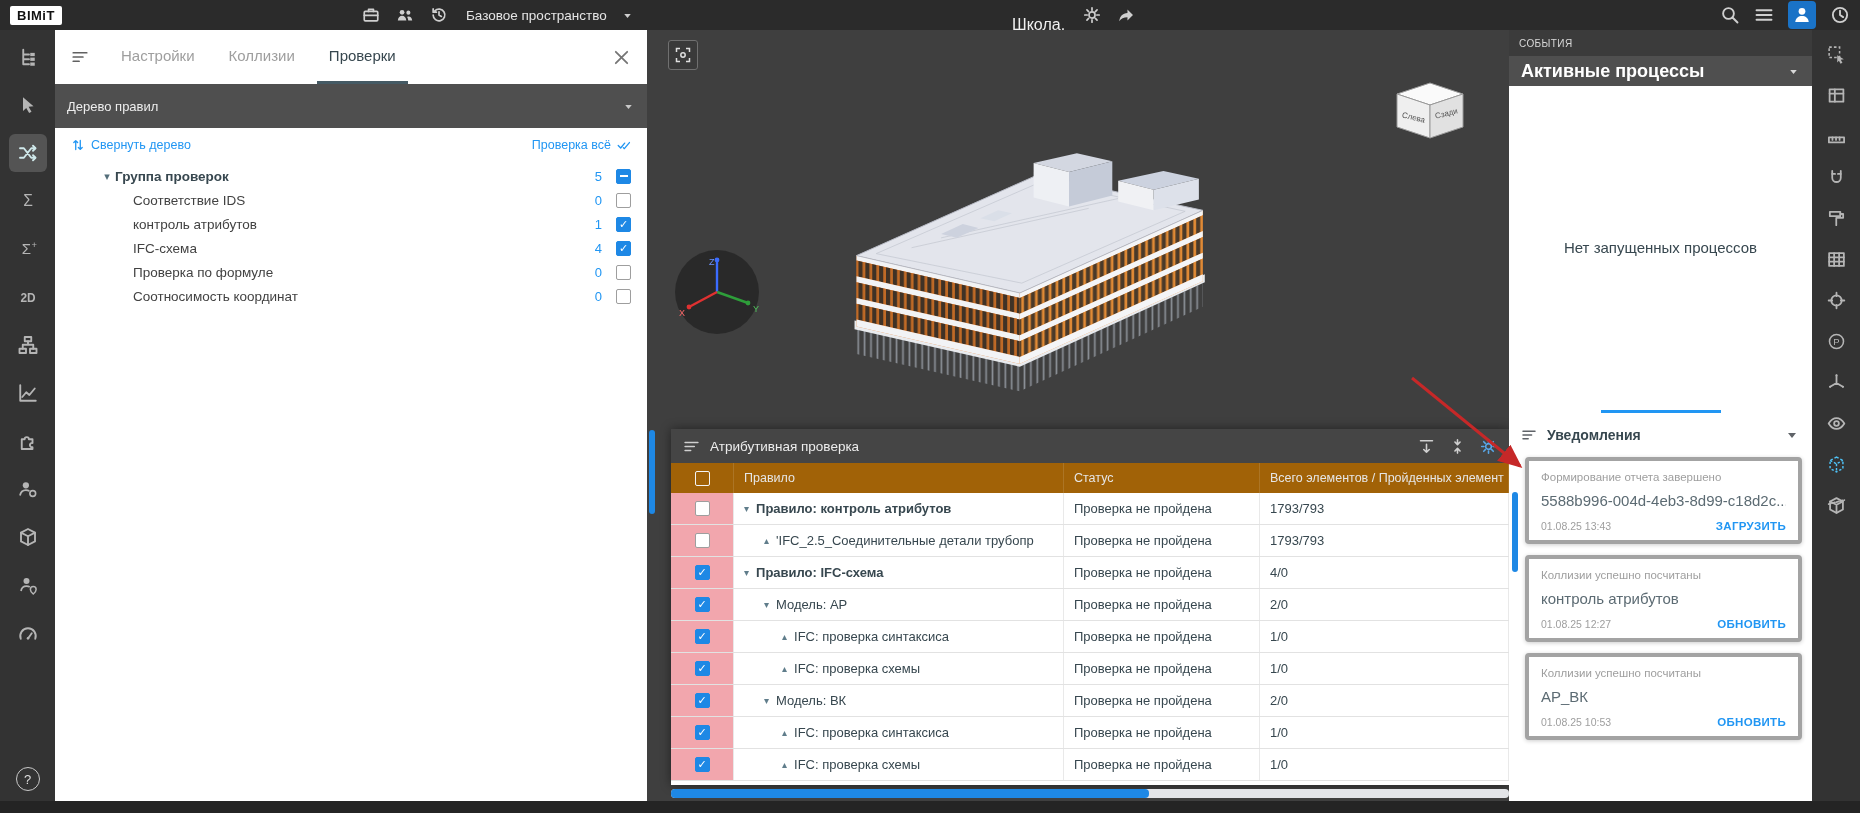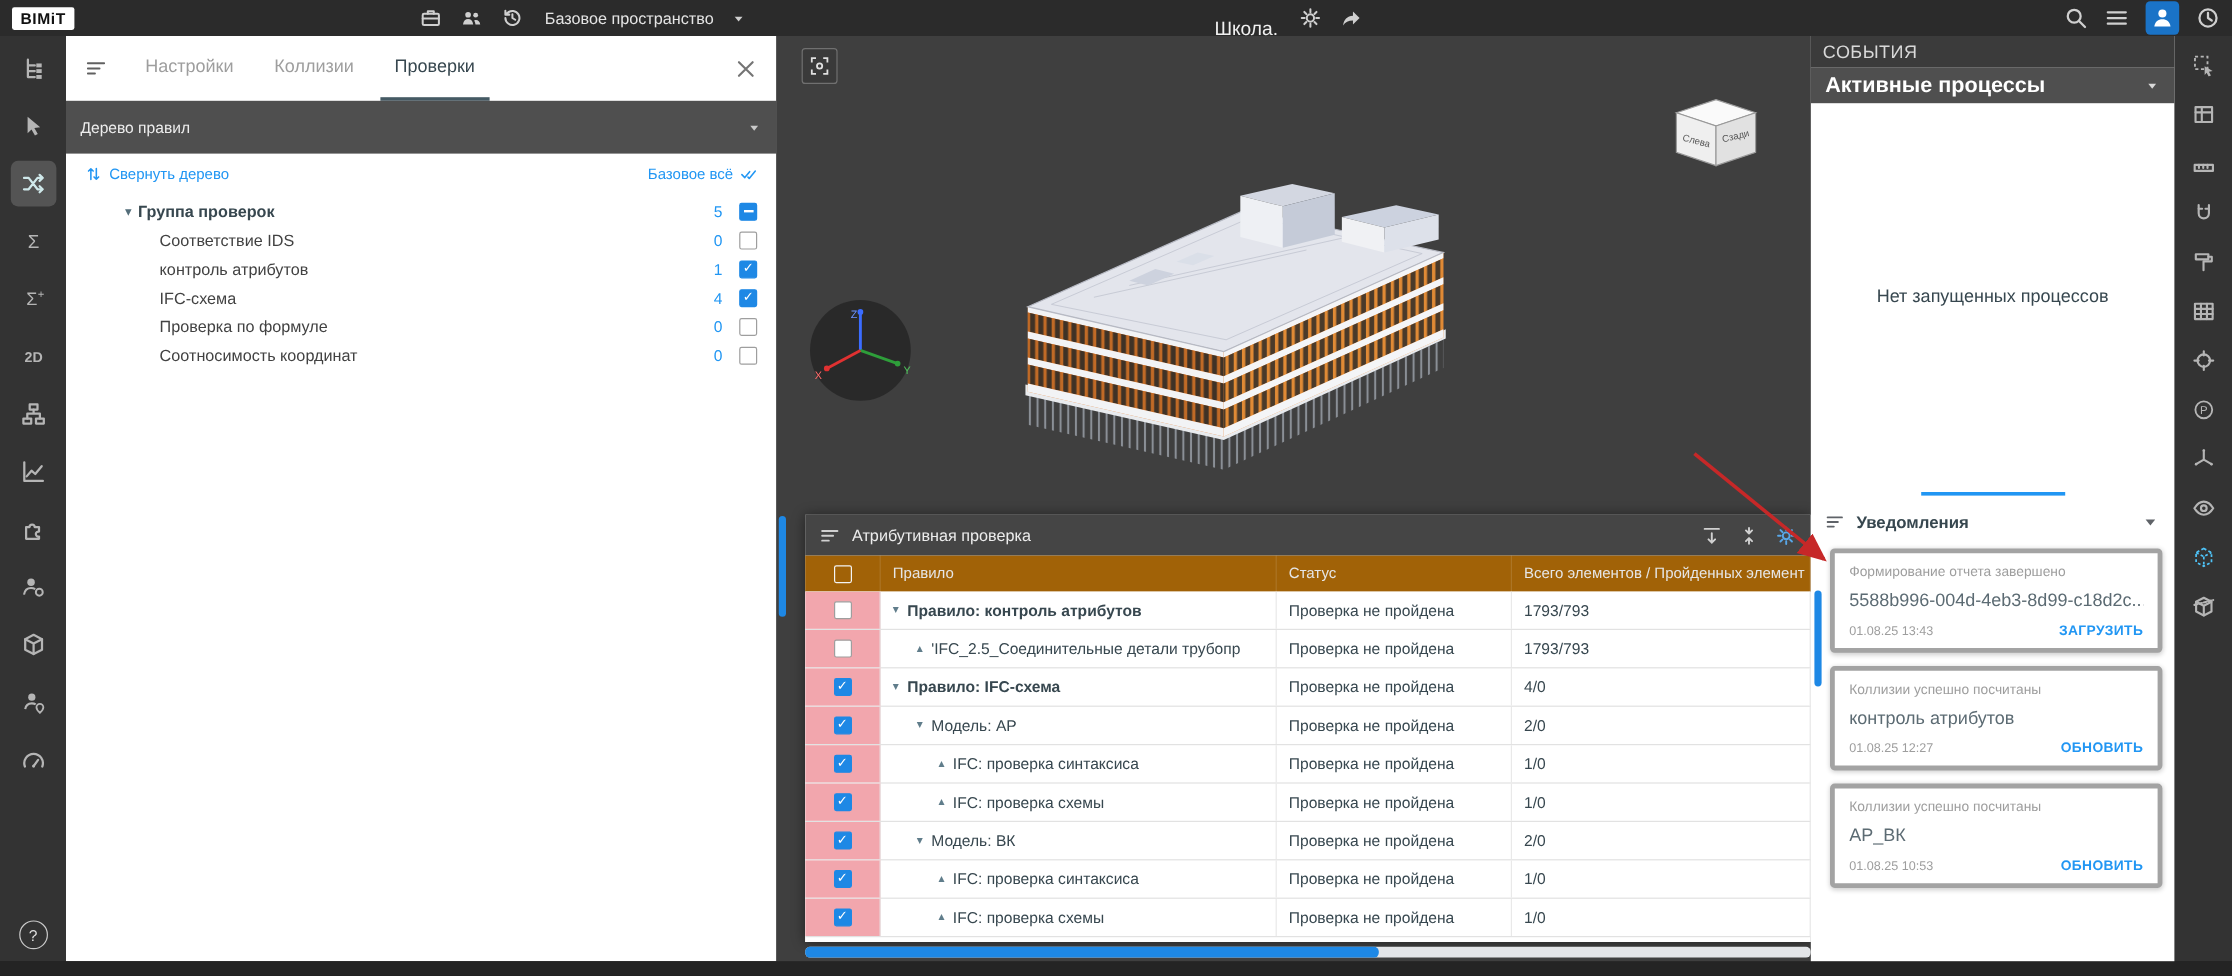--- a/index.html
+++ b/index.html
@@ -8,21 +8,21 @@
        font-family:"Liberation Sans","DejaVu Sans",sans-serif;overflow:hidden;}
   svg{display:block}
   svg text{font-family:"Liberation Sans","DejaVu Sans",sans-serif;}
   .icon{display:inline-flex;width:18px;height:18px;color:#cfcfcf;flex:none}
   .icon svg{width:100%;height:100%}
   .caret{width:13px;height:13px}
 
   
   .topbar{height:30px;flex:none;display:flex;align-items:center;padding:0 10px;position:relative;color:#d8d8d8;background:#2b2b2b;}
   .logo{background:#fff;color:#111;font-weight:bold;font-size:13px;padding:2px 7px;border-radius:2px;letter-spacing:.5px;}
-  .workspace{position:absolute;left:350px;display:flex;align-items:center;gap:14px;}
+  .workspace{position:absolute;left:362px;display:flex;align-items:center;gap:14px;}
   .tb-icons{display:flex;align-items:center;gap:16px;}
   .workspace .label{font-size:13.5px;color:#e4e4e4;margin-left:4px;}
   .title-group{position:absolute;left:1012px;display:flex;align-items:center;gap:18px;}
   .page-title{font-size:16px;color:#f0f0f0;margin-top:20px;}
   .tb-right{position:absolute;right:10px;display:flex;align-items:center;gap:14px;}
   .tb-btn{display:inline-flex;width:20px;height:20px;color:#cfcfcf;}
   .tb-btn svg{width:100%;height:100%}
   .tb-btn.profile-active{background:#1a73c7;color:#fff;border-radius:4px;padding:4px;width:28px;height:28px;}
 
   
@@ -90,21 +90,21 @@
   .tcell{display:flex;align-items:center;padding:0 10px;border-right:1px solid #e9e9e9;overflow:hidden;white-space:nowrap;}
   .cb-cell{justify-content:center;background:#f2a6ad;}
   .cb-cell .cb{margin-left:0;}
   .rule-cell .arrow{color:#607d8b;font-size:10px;margin-right:7px;flex:none;}
   .bold{font-weight:bold;}
   .h-scroll{position:absolute;left:24px;right:0;bottom:3px;height:9px;background:#e3e5e8;border-radius:4px;}
   .h-thumb{position:absolute;left:0;top:0;bottom:0;width:57%;background:#1e88e5;border-radius:4px;}
 
   
   .events{width:303px;background:#fff;display:flex;flex-direction:column;position:relative;min-width:0;flex:none;}
-  .ev-title{height:26px;background:#3b3b3b;color:#d9d9d9;font-size:15px;display:flex;align-items:center;padding:0 10px;
+  .ev-title{height:26px;background:#3b3b3b;color:#d9d9d9;font-size:10px;display:flex;align-items:center;padding:0 10px;
             letter-spacing:.4px;flex:none;}
   .proc-head{height:30px;background:#4f4f4f;color:#fff;font-weight:bold;font-size:18px;display:flex;align-items:center;
              padding:0 12px;flex:none;}
   .proc-head .caret{margin-left:auto;color:#d9d9d9;}
   .proc-body{height:322px;display:flex;align-items:center;justify-content:center;font-size:15px;color:#37474f;flex:none;}
   .proc-indicator{height:3px;width:120px;background:#2196f3;margin:2px auto 6px;flex:none;}
   .notif-head{height:32px;display:flex;align-items:center;gap:10px;padding:0 12px;font-size:14px;font-weight:bold;color:#37474f;flex:none;}
   .notif-head .icon{color:#5f6368;width:16px;height:16px;}
   .notif-head .caret{margin-left:auto;color:#5f6368;}
   .notif-list{flex:1;min-height:0;padding:6px 10px 8px 16px;display:flex;flex-direction:column;gap:11px;position:relative;overflow:hidden;}
@@ -317,21 +317,21 @@
       <div class="tree-controls">
         <span class="link">
           <span class="icon">
               <svg viewBox="0 0 16 16" fill="none" stroke="currentColor" stroke-width="1.5" stroke-linecap="round" stroke-linejoin="round">
                 <path d="M5.4 13.2V3M5.4 3L3.2 5.2M5.4 3l2.2 2.2M10.6 2.8V13M10.6 13l-2.2-2.2M10.6 13l2.2-2.2"></path>
               </svg>
             </span>
           <span>Свернуть дерево</span>
         </span>
         <span class="link select-all">
-          <span>Базовое всё</span>
+          <span>Проверка всё</span>
           <span class="icon">
               <svg viewBox="0 0 16 16" fill="none" stroke="currentColor" stroke-width="1.5" stroke-linecap="round" stroke-linejoin="round">
                 <path d="M1.4 8.6l2.8 2.8 4.6-5.6M7.2 11l1.2 1.2 5.8-7"></path>
               </svg>
             </span>
         </span>
       </div>
       <div class="tree" id="rules-tree">
           <div class="tree-row group">
             <span class="caret-cell">▾</span>

